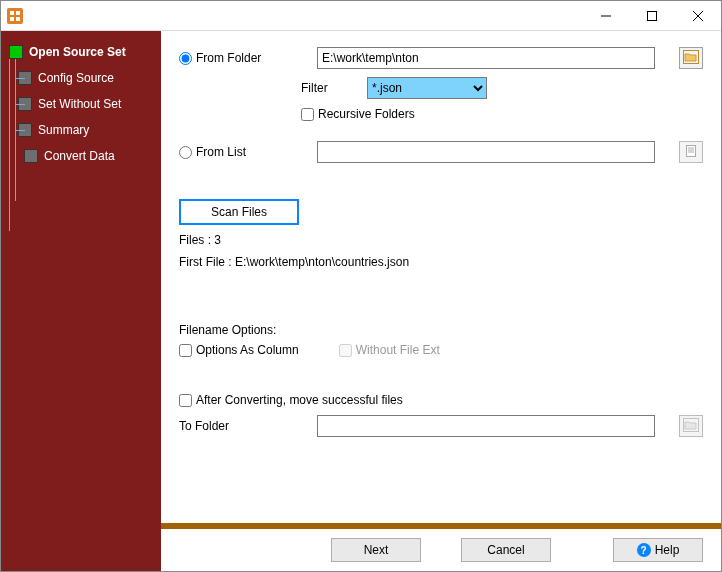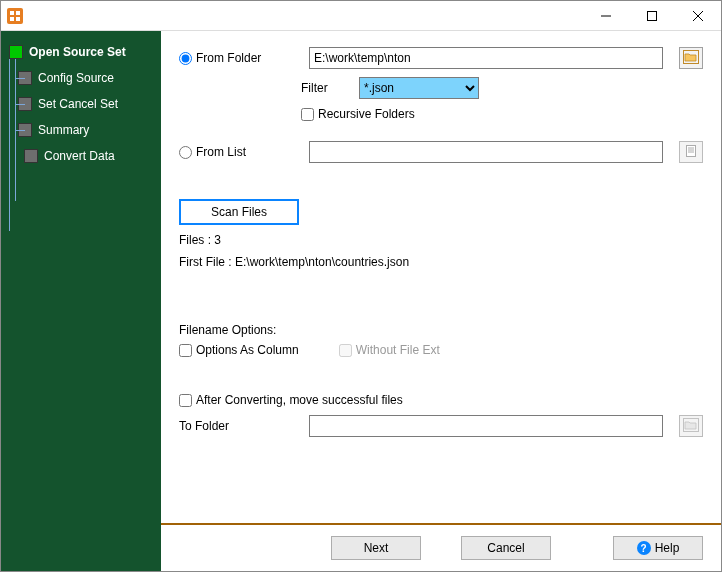--- a/index.html
+++ b/index.html
@@ -48,21 +48,21 @@
     display:flex;align-items:center;justify-content:center;
     cursor: pointer;
   }
   .body {
     flex: 1;
     display: flex;
     min-height: 0;
   }
   .sidebar {
     width: 160px;
-    background: #14532d;
+    background: #7f1d1d;
     color: #fff;
     padding-top: 8px;
     position: relative;
   }
   .tree { list-style:none; margin:0; padding:0; }
   .tree-item {
     display:flex;
     align-items:center;
     gap:6px;
     padding: 6px 0 6px 8px;
@@ -104,21 +104,21 @@
   .content {
     flex:1;
     display:flex;
     flex-direction:column;
   }
   .content-main {
     flex:1;
     padding: 16px 18px 10px 18px;
     overflow:auto;
   }
-  .row { display:flex; align-items:center; gap:16px; margin-bottom:8px; }
+  .row { display:flex; align-items:center; gap:24px; margin-bottom:8px; }
   .lbl-col { width:114px; display:flex; align-items:center; gap:4px; }
   .field { flex:1; }
   input[type=text].textbox, .textbox-disabled {
     width:100%;
     height:22px;
     border:1px solid #7a7a7a;
     padding:0 4px;
     font: inherit;
     background:#fff;
   }
@@ -148,21 +148,21 @@
     border:2px solid #0a84ff;
     background:#fff;
     cursor:pointer;
     font:inherit;
     display:inline-flex;align-items:center;justify-content:center;
   }
   .spacer { height:12px; }
   .spacer-lg { height:28px; }
 
   .footer {
-    border-top:2px solid #a16207;
+    border-top:6px solid #a16207;
     height:48px;
     display:flex;
     align-items:center;
     justify-content:center;
     gap:40px;
     position:relative;
     padding:0 18px;
   }
   .footer .ftr-btn {
     width:90px;height:24px;
@@ -230,21 +230,21 @@
         <li class="tree-item root">
           <span class="sq active"></span>
           <span>Open Source Set</span>
         </li>
         <li class="tree-item child">
           <span class="sq"></span>
           <span>Config Source</span>
         </li>
         <li class="tree-item child">
           <span class="sq"></span>
-          <span>Set Cancel Set</span>
+          <span>Set Without Set</span>
         </li>
         <li class="tree-item child">
           <span class="sq"></span>
           <span>Summary</span>
         </li>
         <li class="tree-item" style="padding-left:23px">
           <span class="sq"></span>
           <span>Convert Data</span>
         </li>
       </ul>

